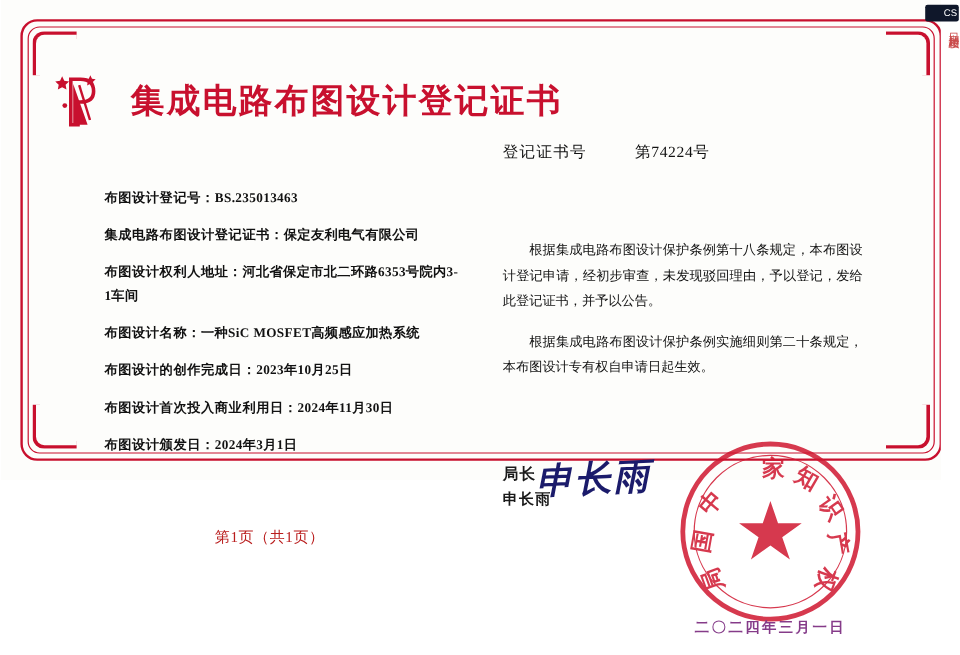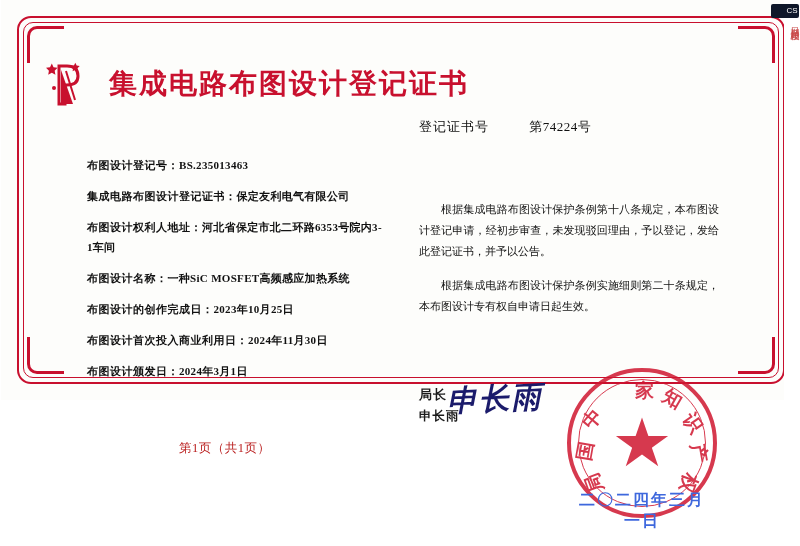--- a/index.html
+++ b/index.html
@@ -207,22 +207,22 @@
     font-family: "DejaVu Serif", serif;
     transform-origin: center center;
     white-space: nowrap;
   }
   .seal-bottom {
     position: absolute;
     left: 0;
     right: 0;
     bottom: -18px;
     text-align: center;
-    font-size: 16px;
-    color: #1d4ed8;
+    font-size: 12px;
+    color: #701a75;
     letter-spacing: 2px;
     font-weight: bold;
   }
 
   
   .page-no {
     position: absolute;
     left: 178px;
     top: 440px;
     font-size: 12.5px;

